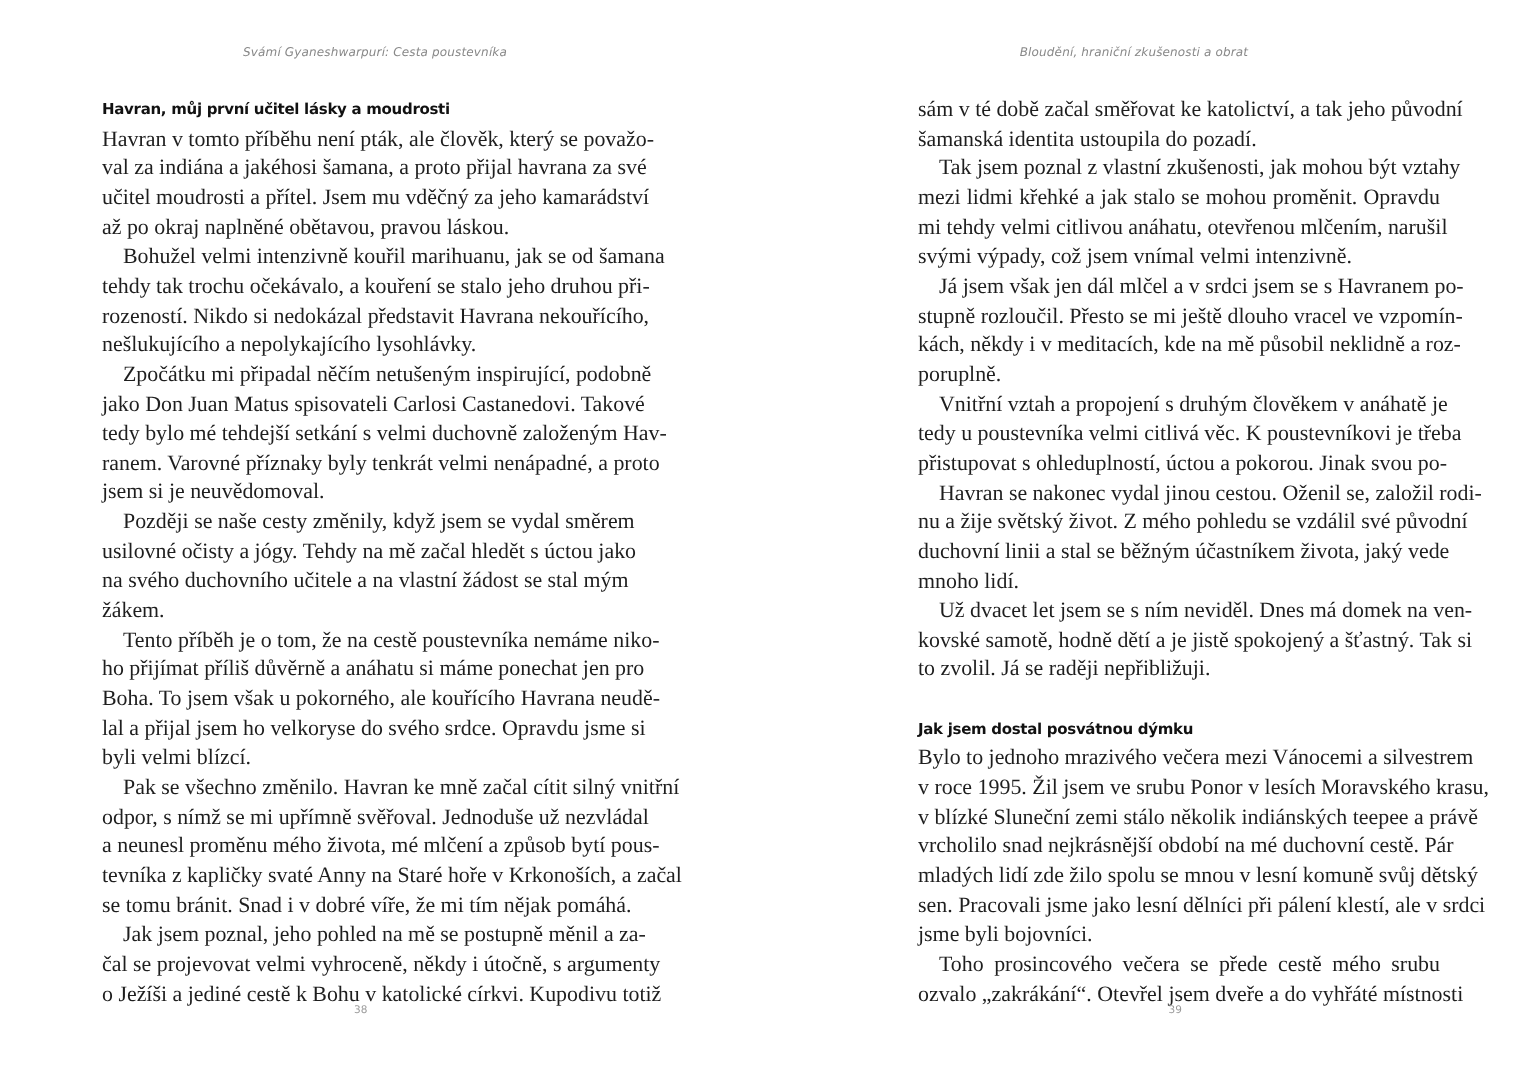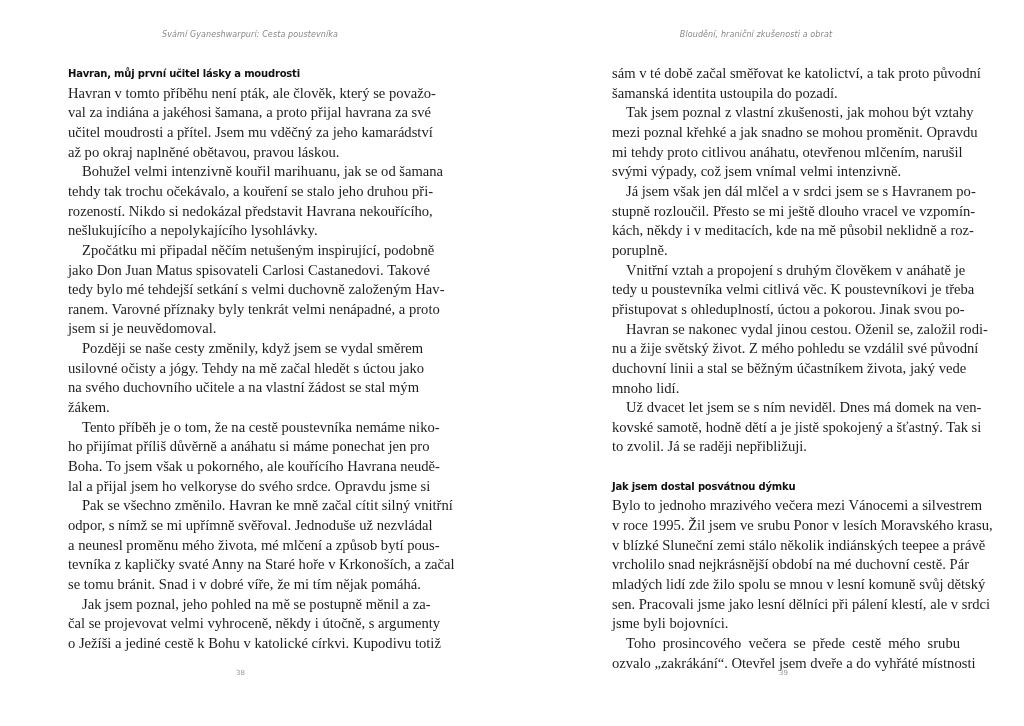--- a/index.html
+++ b/index.html
@@ -70,20 +70,21 @@
           <span class="line" style="padding-left: 14px;">Později se naše cesty změnily, když jsem se vydal směrem</span>
           <span class="line">usilovné očisty a jógy. Tehdy na mě začal hledět s úctou jako</span>
           <span class="line">na svého duchovního učitele a na vlastní žádost se stal mým</span>
           <span class="line last">žákem.</span>
         </div>
         <div class="para">
           <span class="line" style="padding-left: 14px;">Tento příběh je o tom, že na cestě poustevníka nemáme niko-</span>
           <span class="line">ho přijímat příliš důvěrně a anáhatu si máme ponechat jen pro</span>
           <span class="line">Boha. To jsem však u pokorného, ale kouřícího Havrana neudě-</span>
           <span class="line">lal a přijal jsem ho velkoryse do svého srdce. Opravdu jsme si</span>
+          <span class="line last">byli velmi blízcí.</span>
         </div>
         <div class="para">
           <span class="line" style="padding-left: 14px;">Pak se všechno změnilo. Havran ke mně začal cítit silný vnitřní</span>
           <span class="line">odpor, s nímž se mi upřímně svěřoval. Jednoduše už nezvládal</span>
           <span class="line">a neunesl proměnu mého života, mé mlčení a způsob bytí pous-</span>
           <span class="line">tevníka z kapličky svaté Anny na Staré hoře v Krkonoších, a začal</span>
           <span class="line last">se tomu bránit. Snad i v dobré víře, že mi tím nějak pomáhá.</span>
         </div>
         <div class="para">
           <span class="line" style="padding-left: 14px;">Jak jsem poznal, jeho pohled na mě se postupně měnil a za-</span>
@@ -93,27 +94,27 @@
       </div>
   </div>
   <div class="folio">38</div>
 </div>
 
 <div class="page right">
   <div class="running-head">Bloudění, hraniční zkušenosti a obrat</div>
   <div class="column">
     <div id="right-paras-before">
         <div class="para">
-          <span class="line">sám v té době začal směřovat ke katolictví, a tak proto původní</span>
+          <span class="line">sám v té době začal směřovat ke katolictví, a tak jeho původní</span>
           <span class="line last">šamanská identita ustoupila do pozadí.</span>
         </div>
         <div class="para">
           <span class="line" style="padding-left: 14px;">Tak jsem poznal z vlastní zkušenosti, jak mohou být vztahy</span>
-          <span class="line">mezi poznal křehké a jak snadno se mohou proměnit. Opravdu</span>
-          <span class="line">mi tehdy proto citlivou anáhatu, otevřenou mlčením, narušil</span>
+          <span class="line">mezi lidmi křehké a jak stalo se mohou proměnit. Opravdu</span>
+          <span class="line">mi tehdy velmi citlivou anáhatu, otevřenou mlčením, narušil</span>
           <span class="line last">svými výpady, což jsem vnímal velmi intenzivně.</span>
         </div>
         <div class="para">
           <span class="line" style="padding-left: 14px;">Já jsem však jen dál mlčel a v srdci jsem se s Havranem po-</span>
           <span class="line">stupně rozloučil. Přesto se mi ještě dlouho vracel ve vzpomín-</span>
           <span class="line">kách, někdy i v meditacích, kde na mě působil neklidně a roz-</span>
           <span class="line last">poruplně.</span>
         </div>
         <div class="para">
           <span class="line" style="padding-left: 14px;">Vnitřní vztah a propojení s druhým člověkem v anáhatě je</span>

